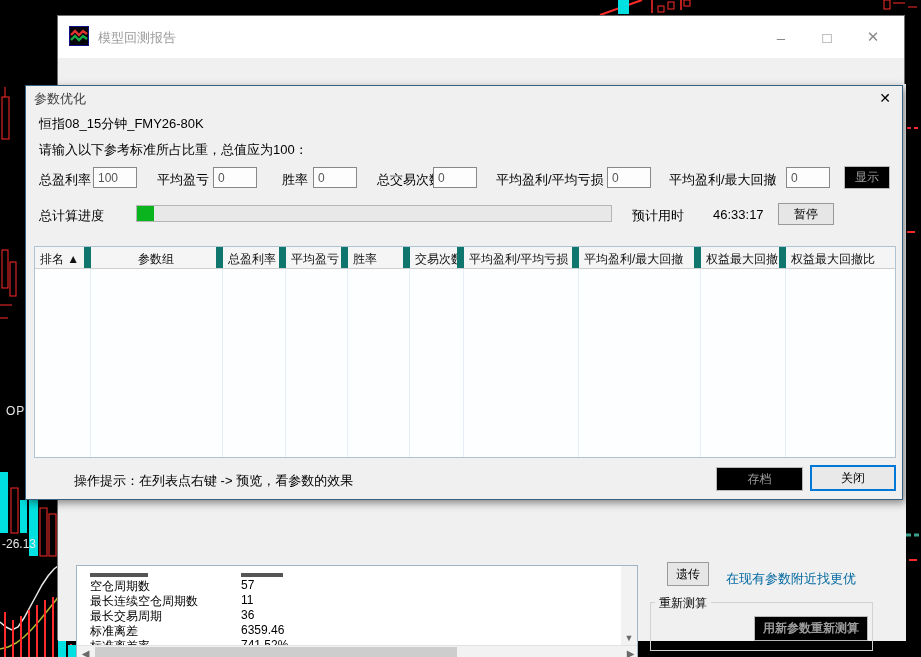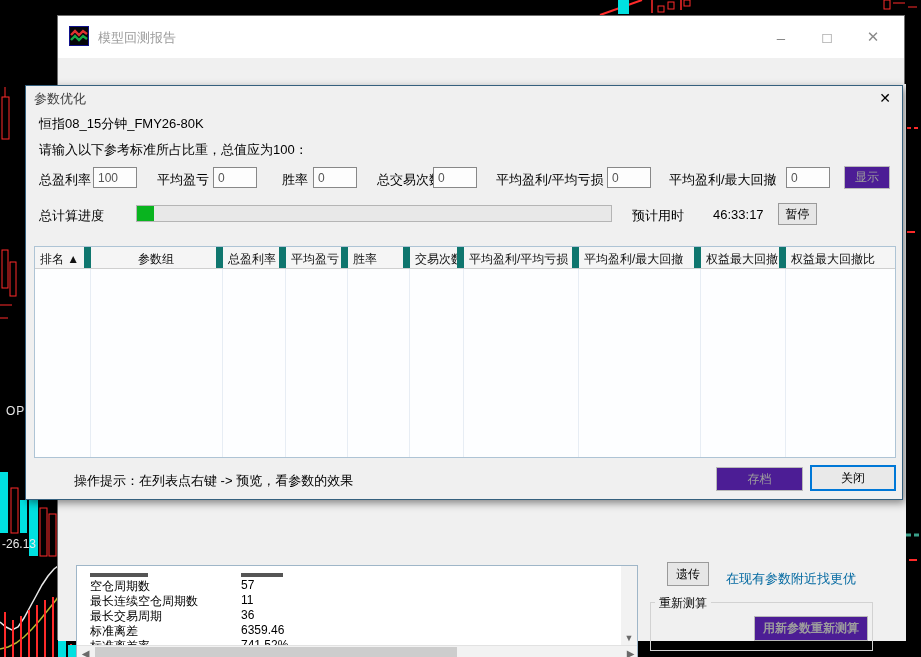--- a/index.html
+++ b/index.html
@@ -45,21 +45,21 @@
   .hscroll { position:absolute; left:0; bottom:0; width:562px; height:16px; background:#f2f2f2;
     border-top:1px solid #e2e2e2; }
   .hscroll .arrow { position:absolute; top:0; width:17px; height:16px; color:#6a6a6a; font-size:10px;
     text-align:center; line-height:15px; }
   .hscroll .left { left:0; }
   .hscroll .right { right:0; }
   .hscroll .thumb { position:absolute; left:18px; top:1px; width:362px; height:14px; background:#cdcdcd; }
 
   .btn { display:flex; align-items:center; justify-content:center; font-size:12px; color:#000;
     background:#e6e6e6; border:1px solid #9a9a9a; cursor:default; }
-  .btn.disabled { background:#4c1d95; border-color:#b9b9b9; color:#9d9d9d; }
+  .btn.disabled { background:#000000; border-color:#b9b9b9; color:#9d9d9d; }
 
   .genetic-btn { position:absolute; left:609px; top:478px; width:42px; height:24px; }
   .genetic-hint { position:absolute; left:668px; top:486px; font-size:13px; color:#0369a1; }
   .recalc-group { position:absolute; left:592px; top:518px; width:223px; height:49px;
     border:1px solid #d2d2d2; }
   .recalc-legend { position:absolute; left:4px; top:-8px; background:#f0f0f0; padding:0 4px;
     font-size:12px; color:#000; }
   .recalc-btn { position:absolute; right:4px; top:13px; width:114px; height:25px;font-weight:bold; }
 
   .action-row { position:absolute; left:0; top:586px; width:848px; }
@@ -79,21 +79,21 @@
     background:#fdfdfd; font-size:12px; color:#555; padding-left:4px;
     font-family:"Liberation Sans","DejaVu Sans",sans-serif; }
   .show-btn { position:absolute; left:818px; top:80px; width:46px; height:23px; }
 
   .prog-label { position:absolute; left:13px; top:121px; font-size:13px; color:#000; }
   .prog-track { position:absolute; left:110px; top:119px; width:476px; height:17px;
     background:#e8e8e8; border:1px solid #b5b5b5; }
   .prog-fill { position:absolute; left:0; top:0; height:100%; background:#09b41f; }
   .eta-label { position:absolute; left:606px; top:121px; font-size:13px; color:#000; }
   .eta-value { position:absolute; left:687px; top:121px; font-size:13px; color:#000; }
-  .pause-btn { position:absolute; left:752px; top:117px; width:39px; height:22px; }
+  .pause-btn { position:absolute; left:752px; top:117px; width:56px; height:22px; }
 
   .opt-table { position:absolute; left:8px; top:160px; width:862px; height:212px;
     border:1px solid #aec4d5; background:#fdfeff; }
   .thead { display:flex; height:22px; background:#f5f5f5; border-bottom:1px solid #cfcfcf; }
   .th { font-size:12px; color:#111; padding:4px 0 0 5px; border-right:7px solid #0f766e;
     white-space:nowrap; overflow:hidden; }
   .tbody { display:flex; height:188px; }
   .td-col { border-right:1px solid rgba(175,195,215,0.28); height:100%; }
   .c0 { width:56px; } .c1 { width:132px;text-align:center; } .c2 { width:63px; } .c3 { width:62px; }
   .c4 { width:62px; } .c5 { width:54px; } .c6 { width:115px; } .c7 { width:122px; }

